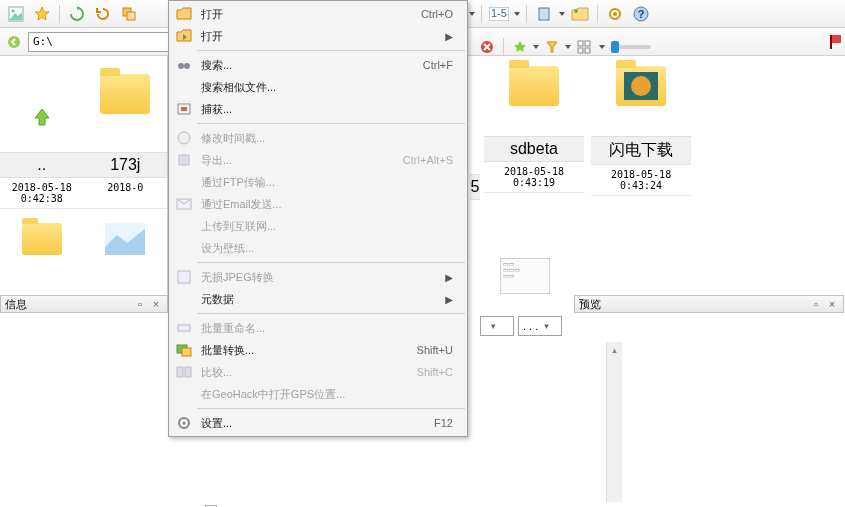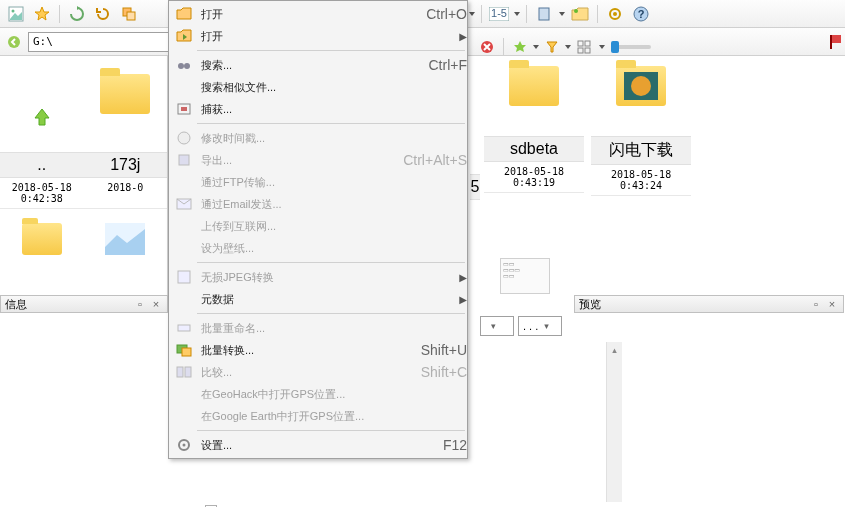--- a/index.html
+++ b/index.html
@@ -39,25 +39,25 @@
 .panel-header .spacer{flex:1;}
 .panel-header .pbtn{width:14px;height:14px;display:flex;align-items:center;justify-content:center;color:#666;margin-left:2px;}
 #info-header{left:0;top:295px;width:168px;}
 #preview-header{left:574px;top:295px;width:270px;}
 .combo-row{position:absolute;left:480px;top:314px;height:24px;display:flex;gap:4px;align-items:center;}
 .combo{height:20px;border:1px solid #a0a0a0;background:#fff;display:flex;align-items:center;padding:0 4px;font-size:11px;}
 .combo .dd{margin-left:6px;color:#666;font-size:9px;}
 
 
 .context-menu { position: absolute; left: 168px; top: 0; width: 300px; background: #f4f4f4; border: 1px solid #a0a0a0; box-shadow: 2px 2px 4px rgba(0,0,0,0.25); padding: 2px 0; z-index: 100; }
-.cm-item { display: flex; align-items: center; height: 22px; padding: 0 0 0 4px; position: relative; }
+.cm-item { display: flex; align-items: center; height: 22px; padding: 0 14px 0 4px; position: relative; }
 .cm-icon { width: 22px; height: 18px; display: flex; align-items: center; justify-content: center; flex-shrink: 0; }
 .cm-label { flex: 1; padding-left: 6px; color: #222; white-space: nowrap; }
 .cm-item.disabled .cm-label { color: #a0a0a0; }
-.cm-shortcut { color: #666; font-size: 14px; }
+.cm-shortcut { color: #666; font-size: 11px; }
 .cm-item.disabled .cm-shortcut{color:#b0b0b0;}
 .cm-arrow { color: #555; font-size: 10px; padding-left: 6px; }
 .cm-sep { height: 1px; background: #d0d0d0; margin: 3px 2px 3px 28px; }
 
 
 .bottom-checks{position:absolute;left:205px;top:462px;}
 .chk-row{display:flex;align-items:center;gap:14px;height:18px;color:#888;font-size:11px;margin-top:40px;}
 .chk{width:12px;height:12px;border:1px solid #b0b0b0;background:#fff;}
 .thumb-strip{position:absolute;left:500px;top:258px;width:50px;height:36px;border:1px solid #d0d0d0;background:#fafafa;font-size:6px;color:#888;padding:2px;line-height:1;}
 .mid-toolbar{position:absolute;left:480px;top:36px;height:22px;display:flex;align-items:center;gap:6px;}
@@ -415,24 +415,20 @@
           <rect x="9" y="2" width="6" height="10" fill="#dde" stroke="#bbb"></rect>
         </svg>
       </span>
     <span class="cm-label">比较...</span>
     <span class="cm-shortcut">Shift+C</span>
   </div>
   <div class="cm-item disabled">
     <span class="cm-icon"></span>
     <span class="cm-label">在GeoHack中打开GPS位置...</span>
   </div>
-  <div class="cm-item disabled">
-    <span class="cm-icon"></span>
-    <span class="cm-label">在Google Earth中打开GPS位置...</span>
-  </div>
   <div class="cm-sep"></div>
   <div class="cm-item">
     <span class="cm-icon">
         <svg width="14" height="14">
           <circle cx="7" cy="7" r="5" fill="none" stroke="#888" stroke-width="2"></circle>
           <circle cx="7" cy="7" r="1.5" fill="#888"></circle>
         </svg>
       </span>
     <span class="cm-label">设置...</span>
     <span class="cm-shortcut">F12</span>

